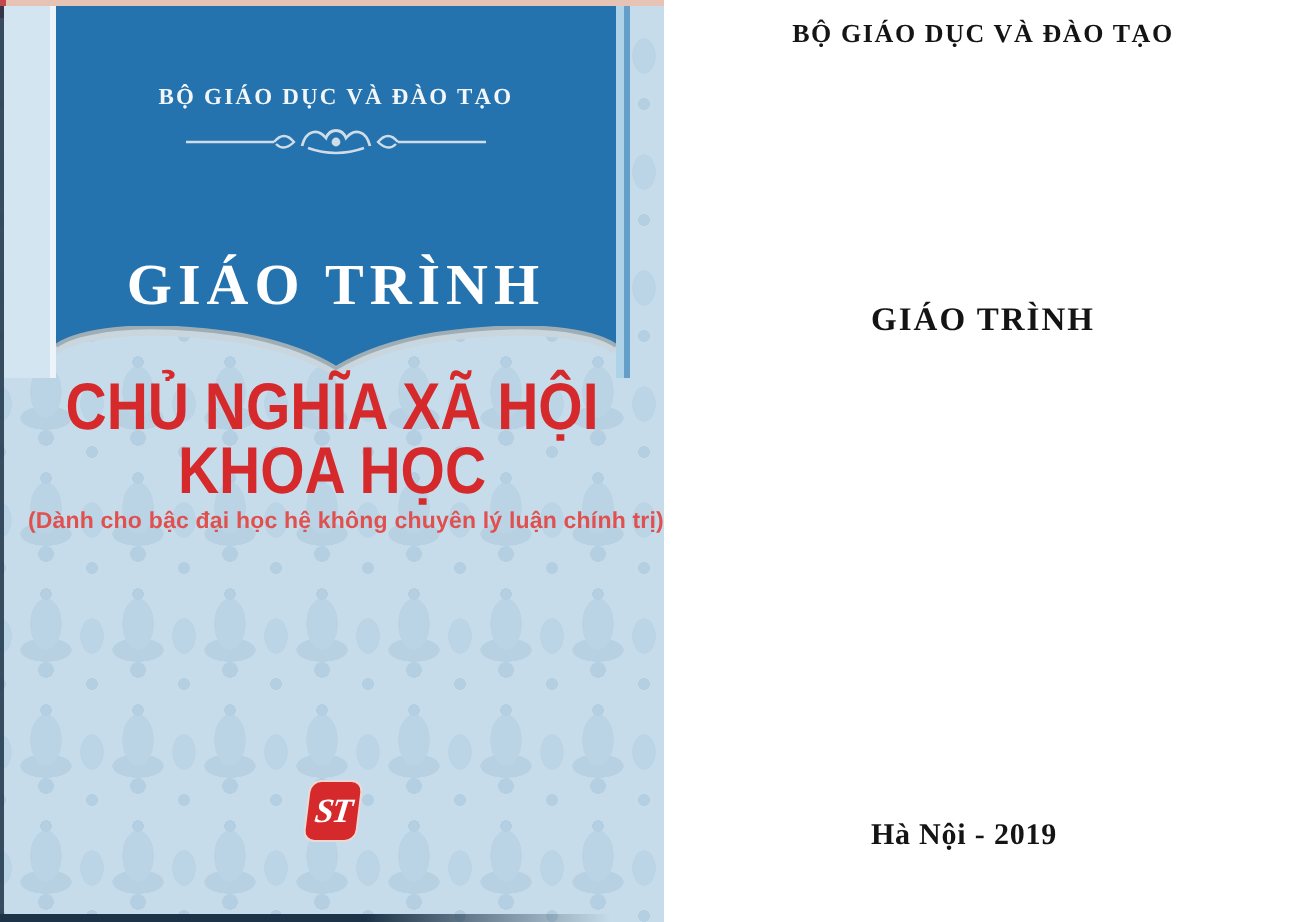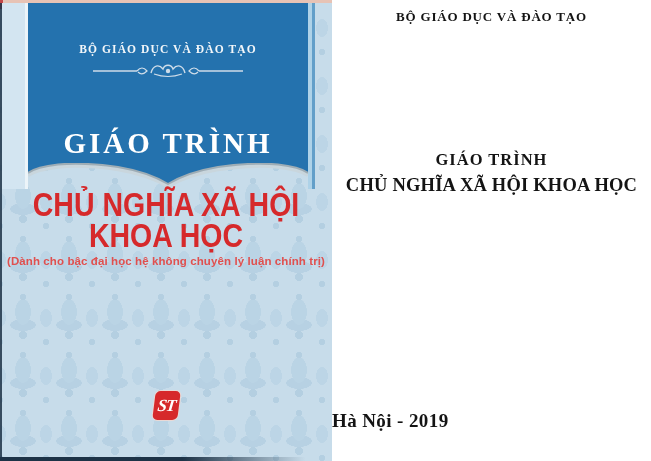--- a/index.html
+++ b/index.html
@@ -48,21 +48,21 @@
   }
 
   .red-title{
     position:absolute;left:0;top:188px;width:332px;text-align:center;
     color:var(--title-red,#d6292b);
     font-family:"Liberation Sans","DejaVu Sans",sans-serif;
     font-weight:700;font-size:30px;line-height:29px;letter-spacing:0px;
     transform:scale(.95,1.1);transform-origin:top center;
   }
   .red-subtitle{
-    position:absolute;left:0;top:255px;width:332px;text-align:center;
+    position:absolute;left:0;top:255px;width:332px;text-align:right;
     color:var(--subtitle-red,#e0504f);
     font-family:"Liberation Sans","DejaVu Sans",sans-serif;
     font-weight:700;font-size:11.5px;letter-spacing:0.1px;
   }
 
   .publisher-row{
     position:absolute;left:0;top:388px;width:332px;height:34px;
     display:flex;align-items:center;justify-content:center;gap:8px;
   }
   .st-logo{
@@ -85,22 +85,22 @@
     font-size:13px;font-weight:bold;letter-spacing:0.8px;
   }
   .page-title-block{
     position:absolute;left:0;top:150px;width:319px;text-align:center;
   }
   .page-series{font-size:16.5px;font-weight:bold;letter-spacing:1px;margin-bottom:5px;}
   .page-main-title{font-size:18.5px;font-weight:bold;letter-spacing:0.2px;margin-bottom:7px;}
   .page-subtitle{font-size:10.8px;letter-spacing:0.1px;margin-bottom:5px;}
   .page-note{font-size:10.5px;font-style:italic;}
   .page-imprint{
-    position:absolute;left:0;top:410px;width:300px;text-align:left;
-    font-size:19px;font-weight:bold;letter-spacing:0.4px;
+    position:absolute;left:0;top:410px;width:300px;text-align:center;
+    font-size:15px;font-weight:bold;letter-spacing:0.4px;
   }
 </style>
 </head>
 <body>
 
 <div class="stage">
 
   <div class="cover">
     <div class="cover-top-strip"></div>
     <div class="cover-corner-mark"></div>
@@ -140,18 +140,17 @@
       <div class="st-logo">ST</div>
     </div>
 
     <div class="cover-bottom-strip"></div>
   </div>
 
   <div class="page">
     <div class="page-ministry">BỘ GIÁO DỤC VÀ ĐÀO TẠO</div>
     <div class="page-title-block">
       <div class="page-series">GIÁO TRÌNH</div>
-      <div class="page-main-title">CHỦ NGHĨA XÃ HỘI KHOA HỌC</div>
     </div>
     <div class="page-imprint">Hà Nội - 2019</div>
   </div>
 
 </div>
 
 </body></html>

